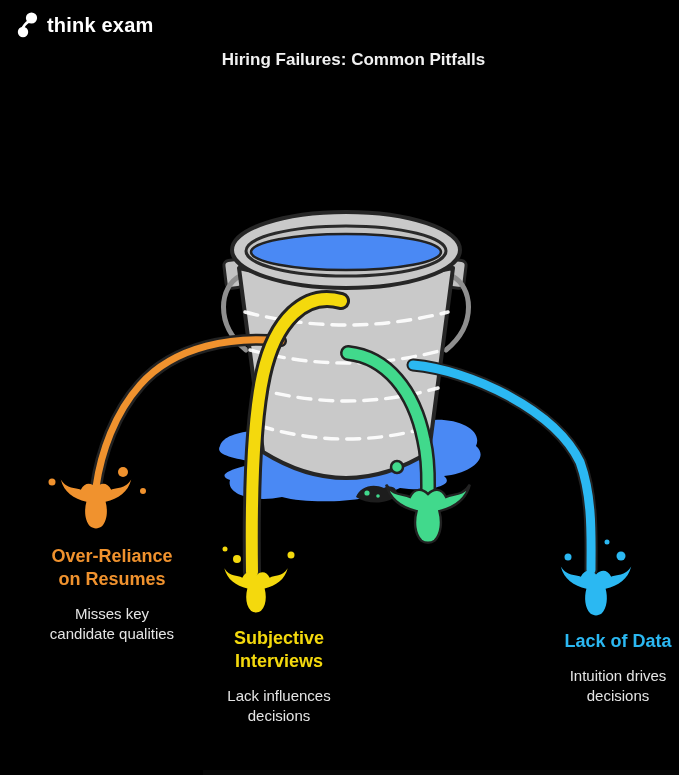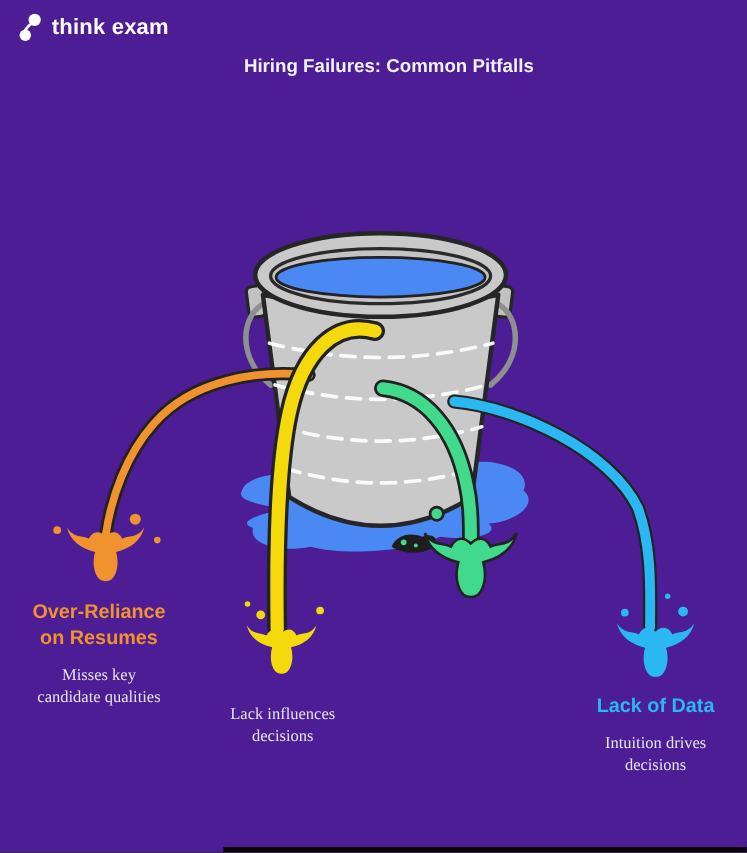--- a/index.html
+++ b/index.html
@@ -1,39 +1,39 @@
 <!DOCTYPE html>
 <html><head>
 <meta charset="utf-8">
 <style>
   html,body{margin:0;padding:0;background:#2d2d2e;}
   #canvas{
     position:relative;width:679px;height:775px;overflow:hidden;
-    background:#4c1d95;
+    background:#000000;
     font-family:"Liberation Sans", sans-serif;
   }
   .brand{
     position:absolute;left:16px;top:11px;display:flex;align-items:center;gap:7px;
   }
   .brand-name{
     color:#ffffff;font-size:20px;font-weight:bold;letter-spacing:.2px;
   }
   .page-title{
     position:absolute;left:14px;top:50px;width:679px;text-align:center;
     color:#f1f1f1;font-size:17px;font-weight:bold;
   }
   .illustration{position:absolute;left:0;top:0;}
   .pitfall{
-    position:absolute;text-align:center;
+    position:absolute;text-align:center;padding-left:22px;
   }
   .pitfall .heading{
     font-size:18px;font-weight:bold;line-height:23px;white-space:pre-line;
   }
   .pitfall .desc{
-    margin-top:13px;color:#e4e4e4;font-size:15px;line-height:20px;white-space:pre-line;font-family:Liberation Serif, serif;
+    margin-top:13px;color:#e4e4e4;font-size:15px;line-height:20px;white-space:pre-line;
   }
   .bottom-bar{
     position:absolute;left:203px;bottom:0;width:476px;height:5px;background:#070707;
   }
 </style>
 </head>
 <body>
 
 <div id="canvas">
 
@@ -136,20 +136,22 @@
   </svg>
 
   <div class="pitfall" style="left:0;width:180px;top:545px;">
     <div class="heading" style="color: rgb(240, 146, 46);">Over-Reliance
 on Resumes</div>
     <div class="desc">Misses key
 candidate qualities</div>
   </div>
 
   <div class="pitfall" style="left:147px;width:220px;top:627px;">
+    <div class="heading" style="color: rgb(244, 217, 13);">Subjective
+Interviews</div>
     <div class="desc">Lack influences
 decisions</div>
   </div>
 
 
   <div class="pitfall" style="left:506px;width:180px;top:630px;">
     <div class="heading" style="color: rgb(43, 184, 242);">Lack of Data</div>
     <div class="desc">Intuition drives
 decisions</div>
   </div>

